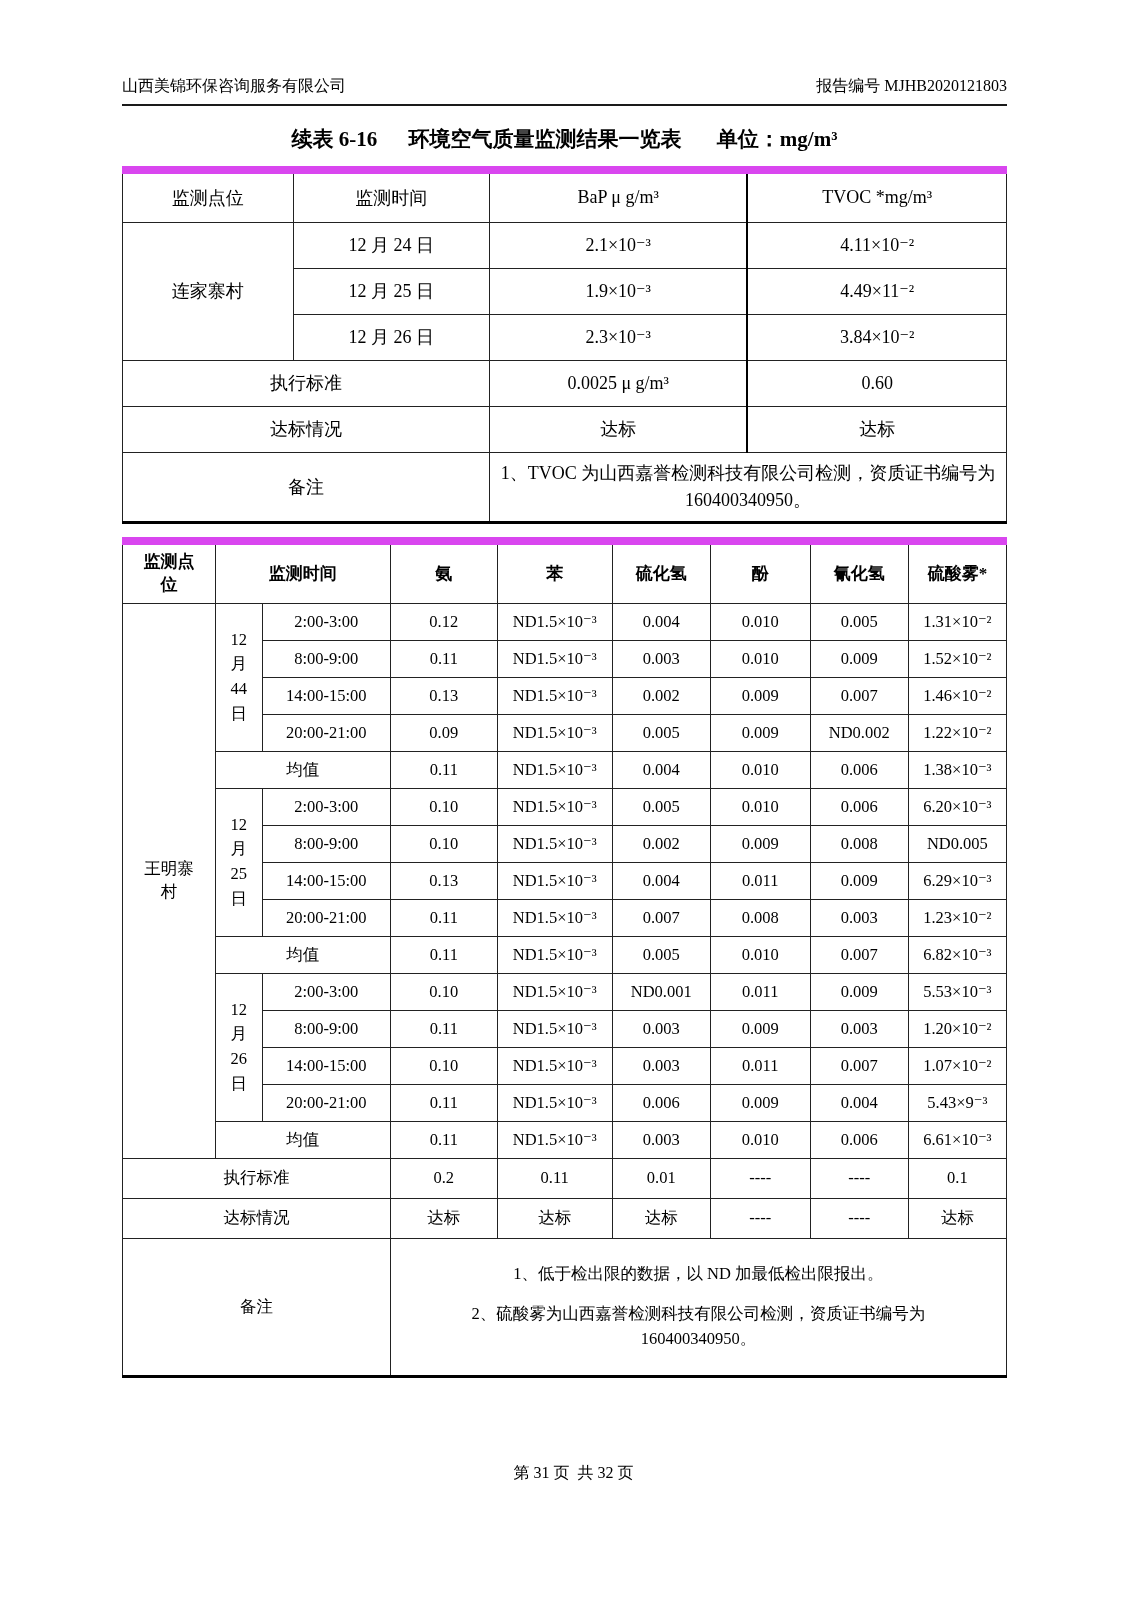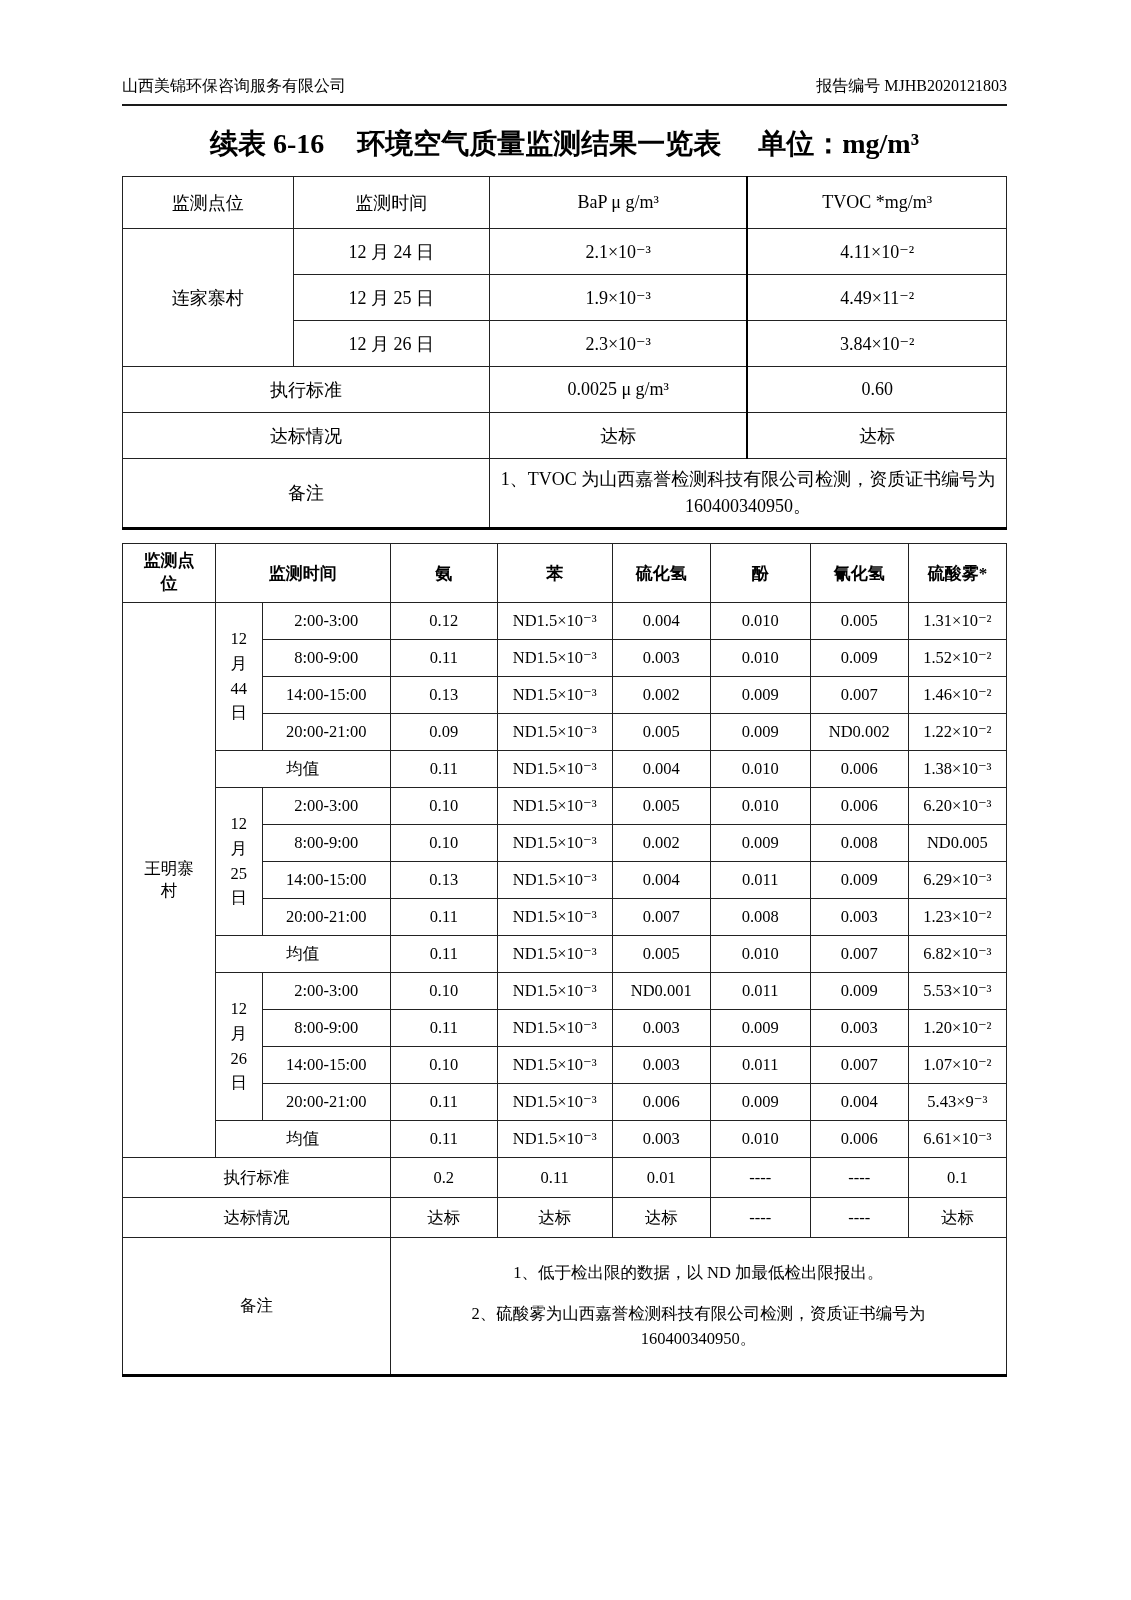--- a/index.html
+++ b/index.html
@@ -21,33 +21,33 @@
     justify-content: space-between;
     align-items: flex-end;
     font-size: 16px;
     padding-bottom: 7px;
     border-bottom: 2px solid #1a1a1a;
   }
   
   .table-caption {
     text-align: center;
     font-weight: bold;
-    font-size: 28px;
+    font-size: 21px;
     margin-top: 19px;
     margin-bottom: 0;
     white-space: nowrap;
   }
   .table-caption .cap-title { margin: 0 26px; }
   .table-caption .cap-unit { margin-left: 4px; }
   
   table.grid {
     width: 100%;
     border-collapse: collapse;
     table-layout: fixed;
-    border-top: 1px solid #d946ef;
+    border-top: 8px solid #d946ef;
     border-bottom: 3px solid #000;
     margin-top: 13px;
     padding-left: 35px;
   }
   .grid th, .grid td {
     border: 1px solid #222;
     text-align: center;
     vertical-align: middle;
     padding: 2px 4px;
     font-weight: normal;
@@ -349,14 +349,17 @@
       <tr class="rh-note">
         <td colspan="3" class="bold">备注</td>
         <td colspan="6" class="note-cell">
           <div>1、低于检出限的数据，以 ND 加最低检出限报出。</div>
           <div>2、硫酸雾为山西嘉誉检测科技有限公司检测，资质证书编号为 160400340950。</div>
         </td>
       </tr>
     </tbody>
   </table>
 
+  <div class="doc-footer">
+    <span>第 31 页  共 32 页</span>
+  </div>
 
 </div>
 
 </body></html>

